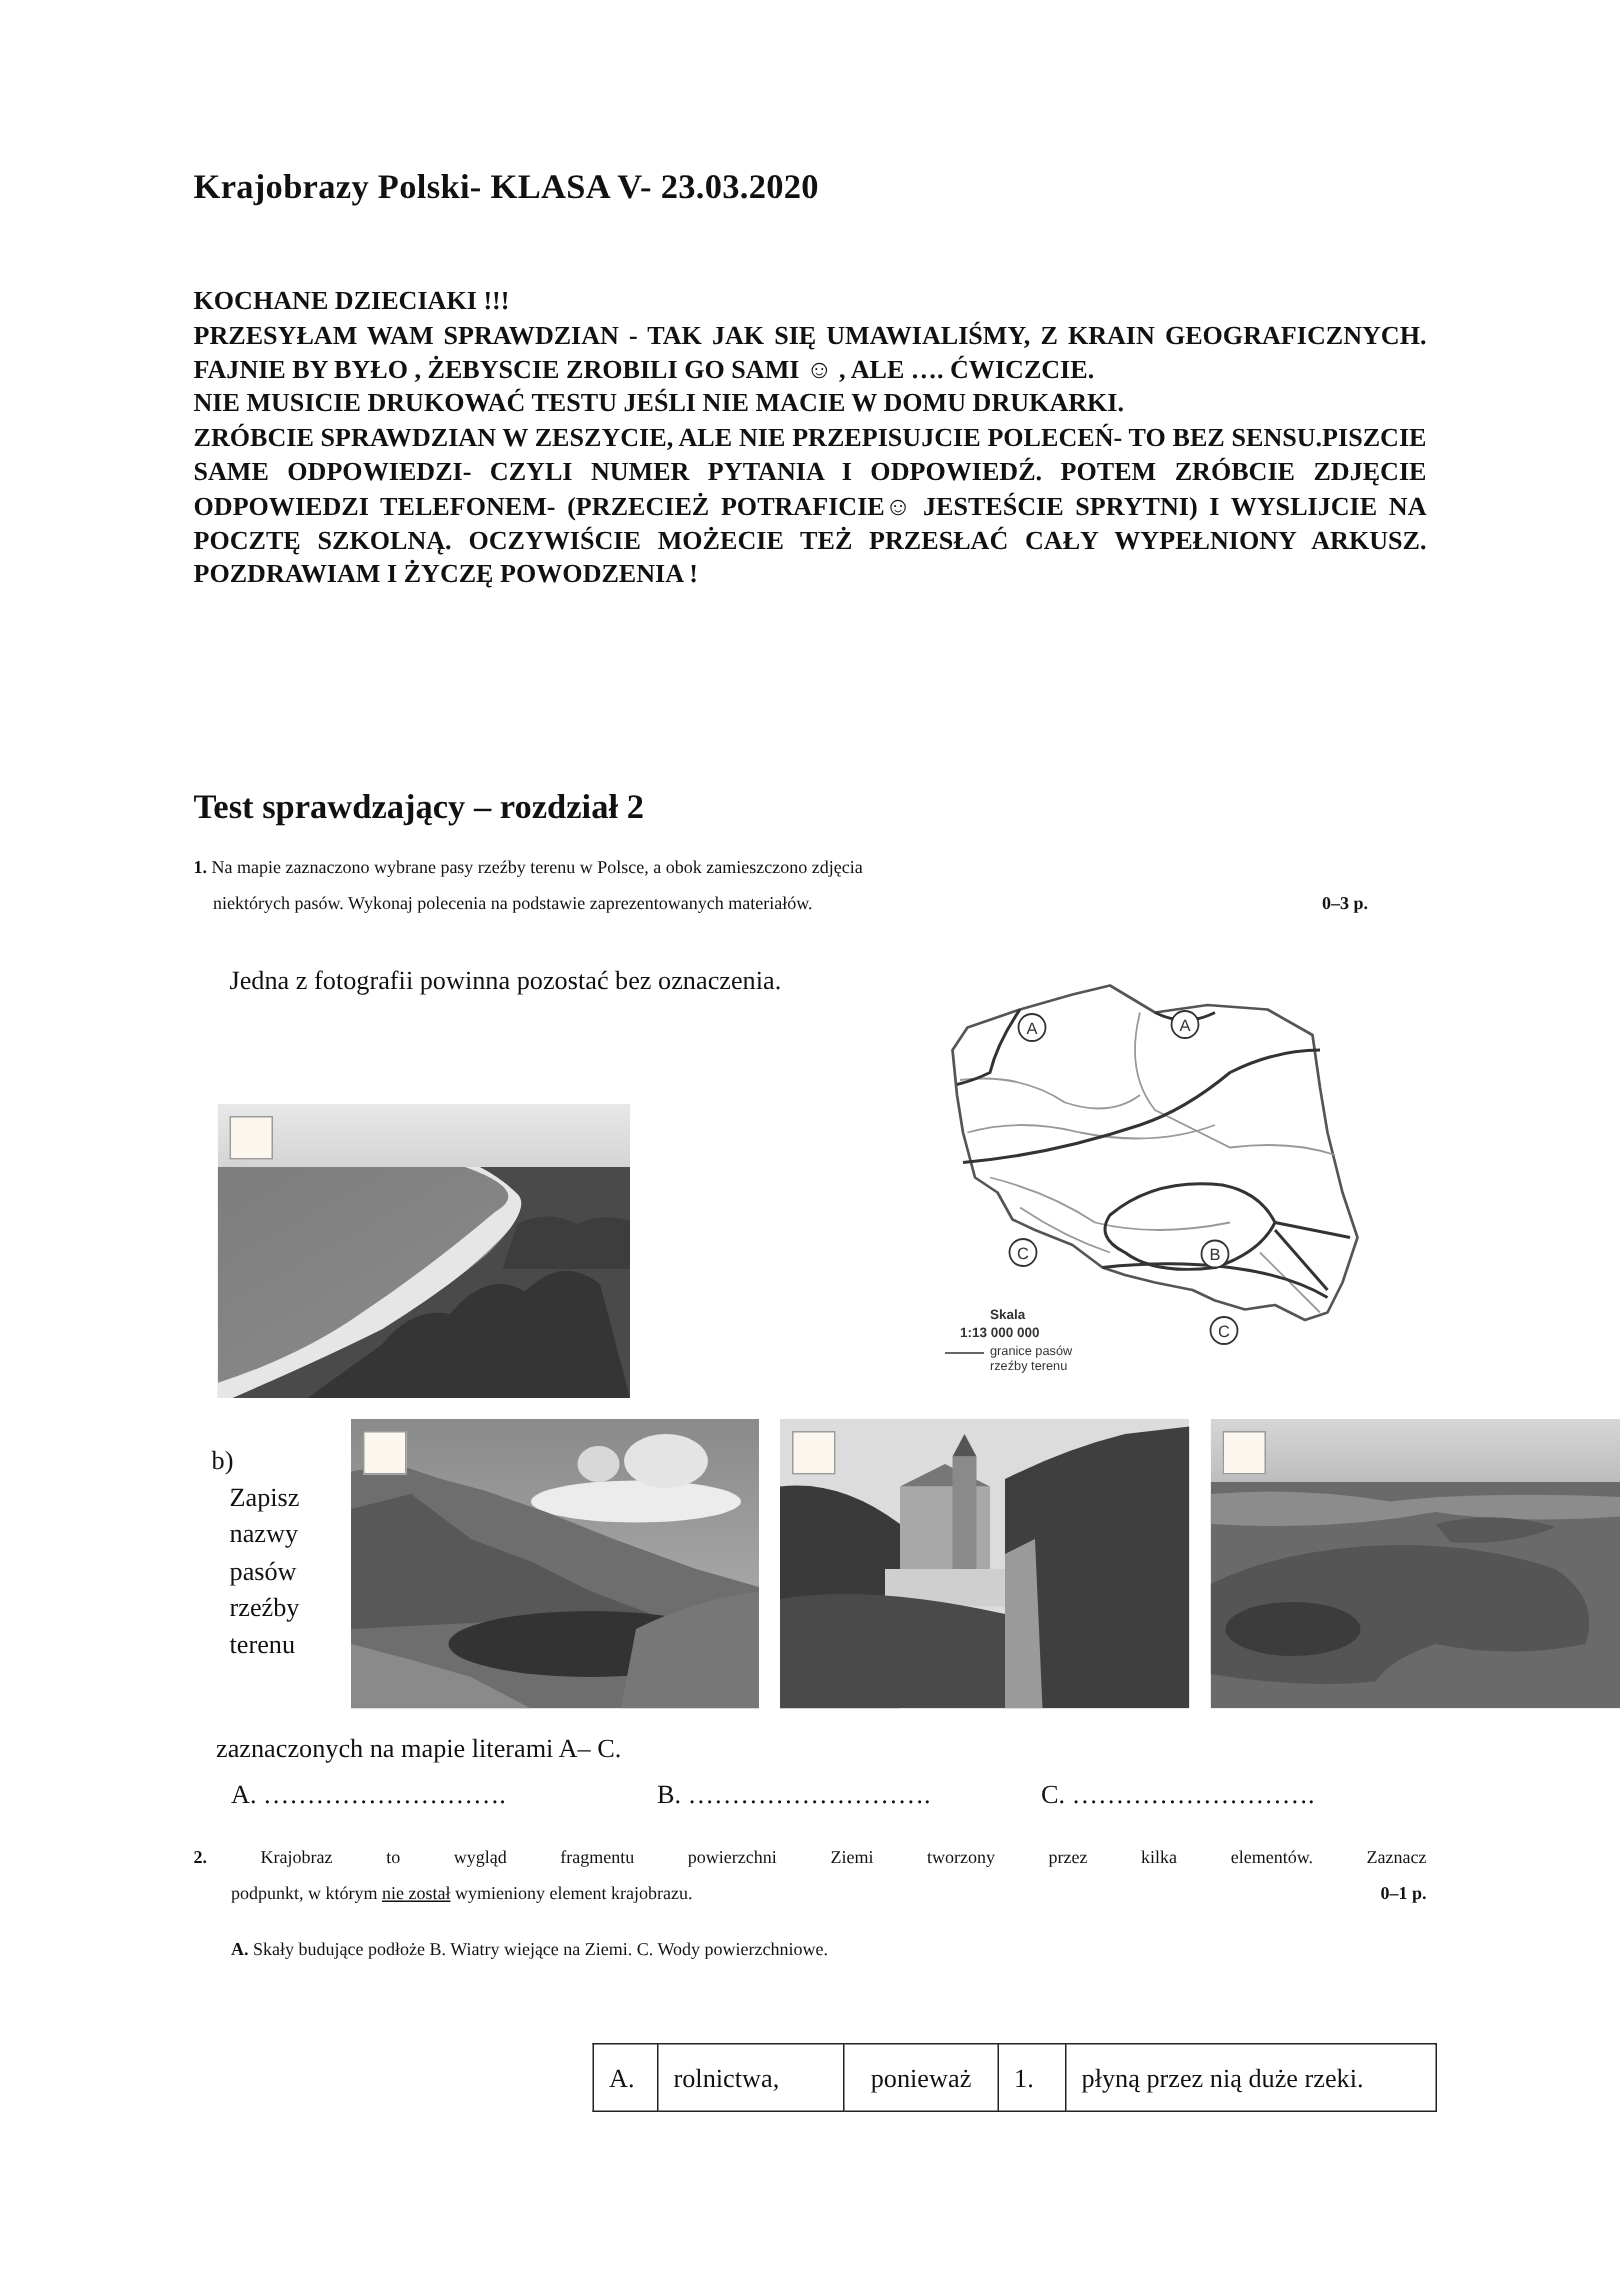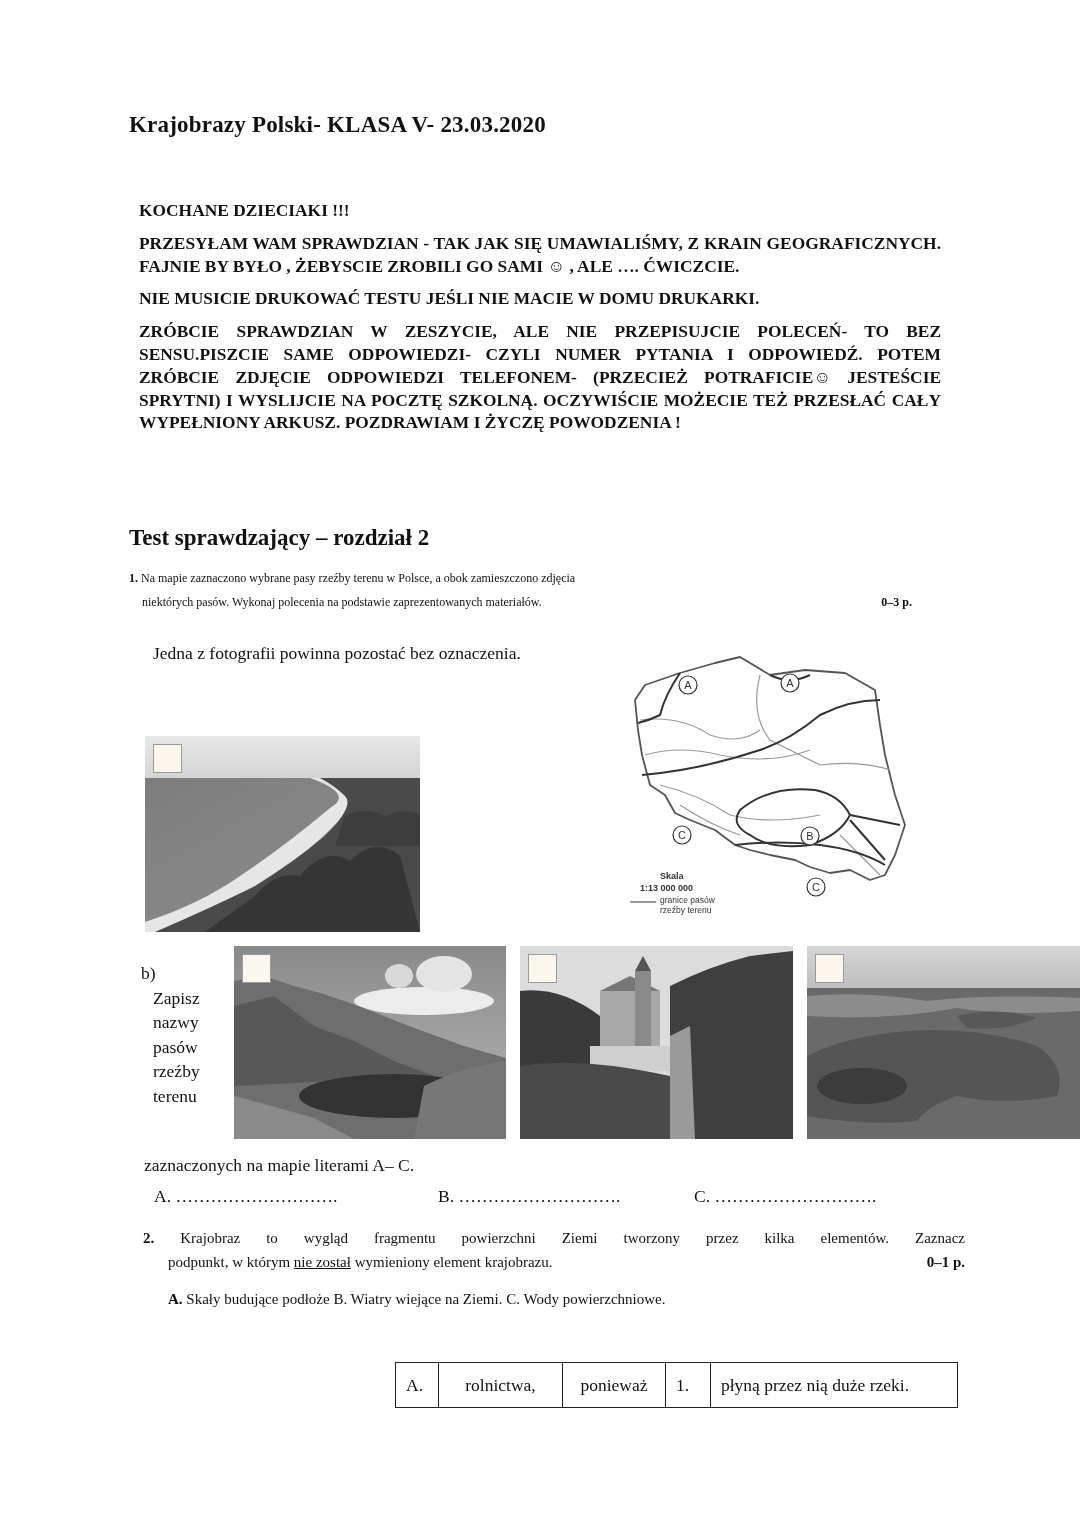--- a/index.html
+++ b/index.html
@@ -1,35 +1,35 @@
 <!DOCTYPE html>
 <html><head>
 <meta charset="utf-8">
 <style>
   html, body { margin: 0; padding: 0; background: #ffffff; }
   body { width: 1080px; height: 1527px; position: relative; overflow: hidden; color: #111; font-family: "Liberation Serif", "DejaVu Serif", serif; }
   .abs { position: absolute; }
   .title { left: 129px; top: 112px; font-size: 23px; font-weight: bold; letter-spacing: 0.2px; white-space: nowrap; }
   .intro { left: 129px; top: 189px; width: 822px; font-size: 17.4px; font-weight: bold; line-height: 22.8px; text-align: justify; }
-  .intro p { margin: 10px; }
+  .intro p { margin: 0; }
   .h2 { left: 129px; top: 525px; font-size: 23px; font-weight: bold; white-space: nowrap; }
   .q1 { left: 129px; top: 566px; width: 800px; font-size: 12px; line-height: 24px; }
   .q1 .line2 { padding-left: 13px; display: flex; justify-content: space-between; width: 770px; align-items: center; }
   .pts { font-weight: bold; }
   .qa { left: 141px; top: 641px; width: 460px; font-size: 17.5px; line-height: 24px; }
   .qa .ind { padding-left: 12px; }
   .photo { border: none; overflow: hidden; }
   .box { position: absolute; left: 8px; top: 8px; width: 29px; height: 29px; background: #fbf7ee; border: 1px solid #9a9a9a; box-sizing: border-box; }
   .map { left: 620px; top: 645px; width: 295px; height: 280px; }
   .qb-label { left: 141px; top: 961px; font-size: 17.5px; line-height: 24.5px; }
   .qb-label .ind { padding-left: 12px; }
   .tail { left: 144px; top: 1155px; font-size: 17.5px; }
   .answers { left: 154px; top: 1186px; font-size: 17.5px; width: 760px; }
   .answers span { position: absolute; white-space: nowrap; }
-  .q2 { left: 129px; top: 1226px; width: 822px; font-size: 15px; line-height: 24px; margin-left: 14px; }
+  .q2 { left: 129px; top: 1226px; width: 822px; font-size: 12px; line-height: 24px; }
   .q2 .row1 { text-align: justify; text-align-last: justify; }
   .q2 .row2 { display: flex; justify-content: space-between; padding-left: 25px; }
   .q2 .opts { padding-left: 25px; margin-top: 13px; }
   .underline { text-decoration: underline; }
   table.t { left: 395px; top: 1362px; border-collapse: collapse; font-size: 17.5px; }
   table.t td { border: 1.5px solid #222; height: 44px; padding: 0 10px; }
 </style>
 </head>
 <body>
 
@@ -200,19 +200,19 @@
     <span><span>podpunkt, w którym </span><span class="underline">nie został</span><span> wymieniony element krajobrazu.</span></span>
     <span class="pts">0–1 p.</span>
   </div>
   <div class="opts"><b>A.</b><span> Skały budujące podłoże B. Wiatry wiejące na Ziemi. C. Wody powierzchniowe.</span></div>
 </div>
 
 <table class="abs t">
   <tbody>
       <tr>
     <td style="width:22px;">A.</td>
-    <td style="width:103px;text-align:center;">rolnictwa,</td>
+    <td style="width:103px;">rolnictwa,</td>
     <td style="width:82px; text-align:center;">ponieważ</td>
     <td style="width:24px;">1.</td>
     <td style="width:226px;">płyną przez nią duże rzeki.</td>
   </tr>
 </tbody>
   </table>
 
 </body></html>

